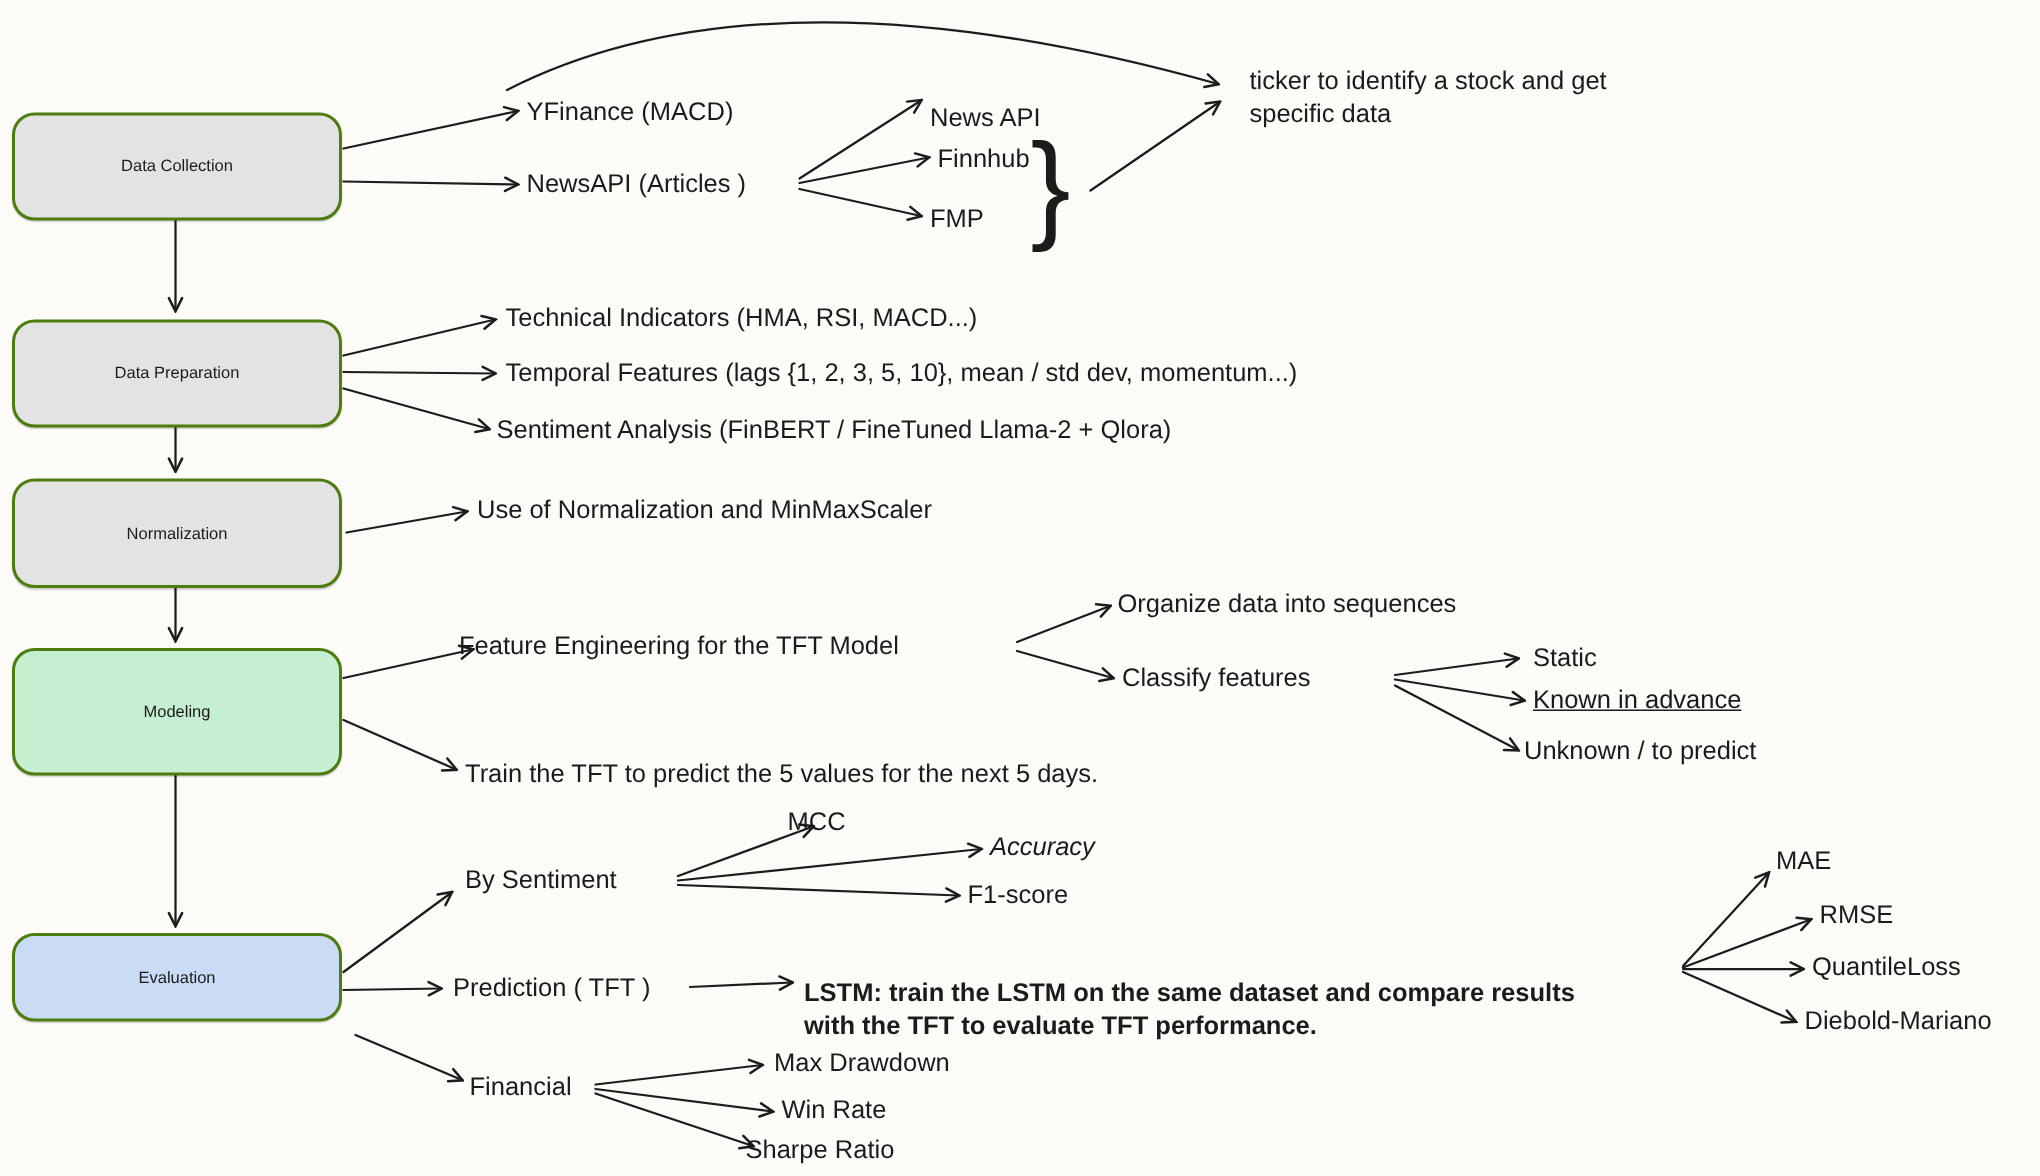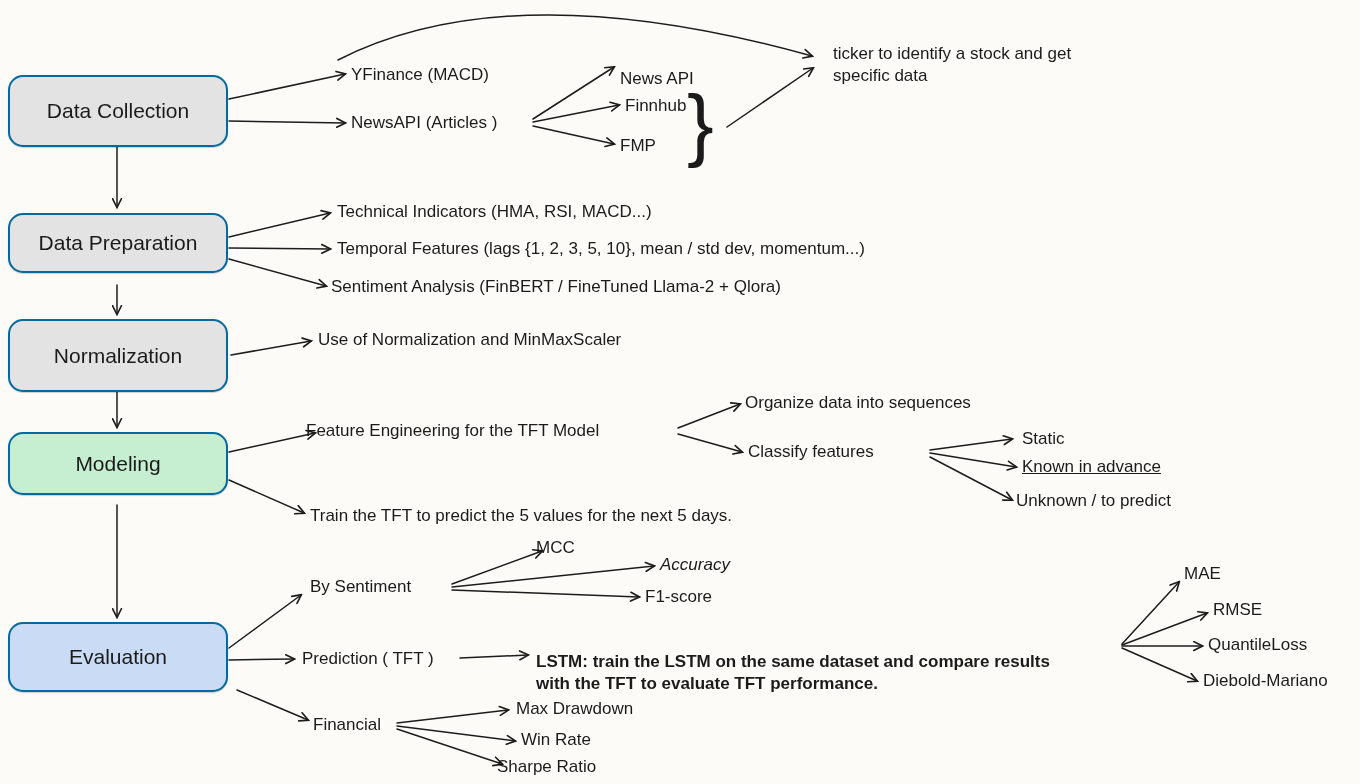--- a/index.html
+++ b/index.html
@@ -7,23 +7,23 @@
   body {
     font-family:"Liberation Sans","DejaVu Sans",sans-serif;
     background:var(--background,#fcfbf8);
     color:#1b1b1b;
   }
   .canvas { position:relative; width:1360px; height:784px; overflow:hidden; }
   svg.arrows { position:absolute; left:0; top:0; width:1360px; height:784px; }
   svg.arrows path, svg.arrows line { stroke:#1c1c1c; stroke-width:1.5; fill:none; stroke-linecap:round; }
   .stage-box {
     position:absolute; left:8px; width:220px;
-    border:2px solid #0369a1; border-radius:15px;
+    border:2px solid #4d7c0f; border-radius:15px;
     display:flex; align-items:center; justify-content:center;
-    font-size:21px;
+    font-size:11px;
     box-shadow:0 1px 1px rgba(0,0,0,.18);
   }
   .box-gray  { background:var(--box-gray,#e3e3e3); }
   .box-green { background:var(--box-green,#c6eed1); }
   .box-blue  { background:var(--box-blue,#c9dbf5); }
   .lbl { position:absolute; font-size:17px; line-height:22px; white-space:pre-line; }
   .brace { font-size:80px; font-weight:500; line-height:1; font-family:"Liberation Sans",sans-serif; }
 </style>
 </head>
 <body>
@@ -76,30 +76,30 @@
     <line x1="1122" y1="646" x2="1202" y2="646" marker-end="url(#ah)"></line>
     <line x1="1122" y1="648" x2="1197" y2="681" marker-end="url(#ah)"></line>
     <line x1="397" y1="723" x2="508" y2="710" marker-end="url(#ah)"></line>
     <line x1="397" y1="726" x2="515" y2="741" marker-end="url(#ah)"></line>
     <line x1="397" y1="729" x2="502" y2="764" marker-end="url(#ah)"></line>
   </svg>
 
   <div class="stage-box box-gray" style="top:75px;height:72px;">
     <span>Data Collection</span>
   </div>
-  <div class="stage-box box-gray" style="top:213px;height:60px;">
+  <div class="stage-box box-gray" style="top:213px;height:72px;">
     <span>Data Preparation</span>
   </div>
   <div class="stage-box box-gray" style="top:319px;height:73px;">
     <span>Normalization</span>
   </div>
-  <div class="stage-box box-green" style="top:432px;height:63px;">
+  <div class="stage-box box-green" style="top:432px;height:85px;">
     <span>Modeling</span>
   </div>
-  <div class="stage-box box-blue" style="top:622px;height:70px;">
+  <div class="stage-box box-blue" style="top:622px;height:59px;">
     <span>Evaluation</span>
   </div>
 
   <div class="lbl" style="left:351px;top:64px;">YFinance (MACD)</div>
   <div class="lbl" style="left:351px;top:112px;">NewsAPI (Articles )</div>
   <div class="lbl" style="left:620px;top:54px;margin-top:14px;">News API</div>
   <div class="lbl" style="left:625px;top:95px;">Finnhub</div>
   <div class="lbl" style="left:620px;top:135px;">FMP</div>
   <div class="lbl brace" style="left:687px;top:84px;">}</div>
   <div class="lbl" style="left:833px;top:43px;">ticker to identify a stock and get
@@ -113,21 +113,21 @@
 
   <div class="lbl" style="left:306px;top:420px;">Feature Engineering for the TFT Model</div>
   <div class="lbl" style="left:745px;top:392px;">Organize data into sequences</div>
   <div class="lbl" style="left:748px;top:441px;">Classify features</div>
   <div class="lbl" style="left:1022px;top:428px;">Static</div>
   <div class="lbl" style="left:1022px;top:456px;text-decoration:underline;">Known in advance</div>
   <div class="lbl" style="left:1016px;top:490px;">Unknown / to predict</div>
   <div class="lbl" style="left:310px;top:505px;">Train the TFT to predict the 5 values for the next 5 days.</div>
 
   <div class="lbl" style="left:310px;top:576px;">By Sentiment</div>
-  <div class="lbl" style="left:536px;top:537px;">MCC</div>
+  <div class="lbl" style="left:525px;top:537px;">MCC</div>
   <div class="lbl" style="left:660px;top:554px;font-style:italic;">Accuracy</div>
   <div class="lbl" style="left:645px;top:586px;">F1-score</div>
   <div class="lbl" style="left:302px;top:648px;">Prediction ( TFT )</div>
   <div class="lbl" style="left:536px;top:651px;font-weight:bold;">LSTM: train the LSTM on the same dataset and compare results
 with the TFT to evaluate TFT performance.</div>
   <div class="lbl" style="left:1184px;top:563px;">MAE</div>
   <div class="lbl" style="left:1213px;top:599px;">RMSE</div>
   <div class="lbl" style="left:1208px;top:634px;">QuantileLoss</div>
   <div class="lbl" style="left:1203px;top:670px;">Diebold-Mariano</div>
   <div class="lbl" style="left:313px;top:714px;">Financial</div>

